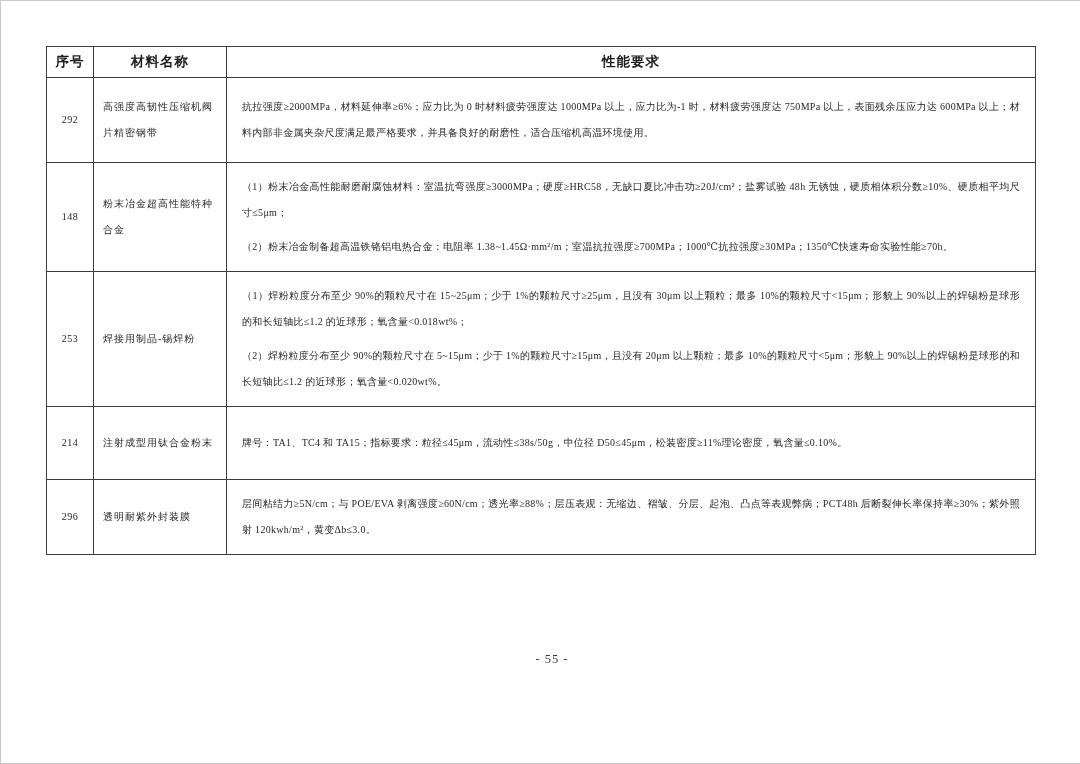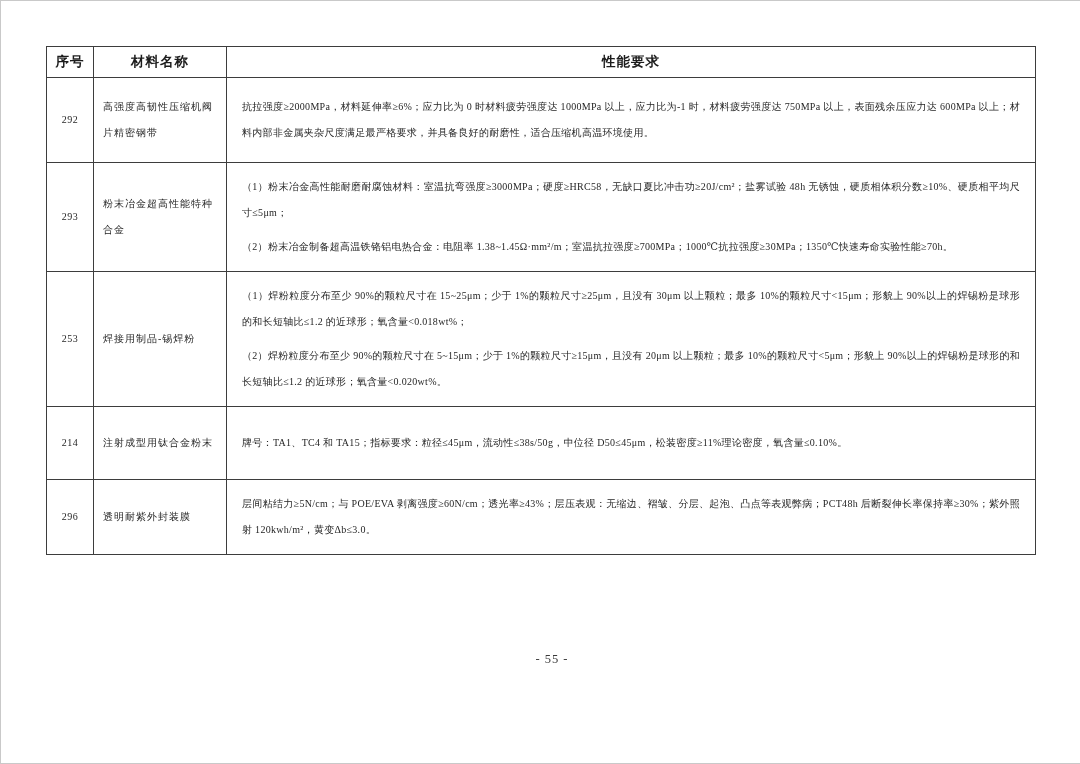--- a/index.html
+++ b/index.html
@@ -62,21 +62,21 @@
     </thead>
     <tbody>
       <tr class="r0">
         <td class="no">292</td>
         <td class="name">高强度高韧性压缩机阀片精密钢带</td>
         <td class="req">
           <p>抗拉强度≥2000MPa，材料延伸率≥6%；应力比为 0 时材料疲劳强度达 1000MPa 以上，应力比为-1 时，材料疲劳强度达 750MPa 以上，表面残余压应力达 600MPa 以上；材料内部非金属夹杂尺度满足最严格要求，并具备良好的耐磨性，适合压缩机高温环境使用。</p>
         </td>
       </tr>
       <tr class="r1">
-        <td class="no">293</td>
+        <td class="no">148</td>
         <td class="name">粉末冶金超高性能特种合金</td>
         <td class="req">
           <p>（1）粉末冶金高性能耐磨耐腐蚀材料：室温抗弯强度≥3000MPa；硬度≥HRC58，无缺口夏比冲击功≥20J/cm²；盐雾试验 48h 无锈蚀，硬质相体积分数≥10%、硬质相平均尺寸≤5μm；</p>
           <p>（2）粉末冶金制备超高温铁铬铝电热合金：电阻率 1.38~1.45Ω·mm²/m；室温抗拉强度≥700MPa；1000℃抗拉强度≥30MPa；1350℃快速寿命实验性能≥70h。</p>
         </td>
       </tr>
       <tr class="r2">
         <td class="no">253</td>
         <td class="name">焊接用制品-锡焊粉</td>
         <td class="req">
@@ -88,21 +88,21 @@
         <td class="no">214</td>
         <td class="name">注射成型用钛合金粉末</td>
         <td class="req">
           <p>牌号：TA1、TC4 和 TA15；指标要求：粒径≤45μm，流动性≤38s/50g，中位径 D50≤45μm，松装密度≥11%理论密度，氧含量≤0.10%。</p>
         </td>
       </tr>
       <tr class="r4">
         <td class="no">296</td>
         <td class="name">透明耐紫外封装膜</td>
         <td class="req">
-          <p>层间粘结力≥5N/cm；与 POE/EVA 剥离强度≥60N/cm；透光率≥43%；层压表观：无缩边、褶皱、分层、起泡、凸点等表观弊病；PCT48h 后断裂伸长率保持率≥30%；紫外照射 120kwh/m²，黄变Δb≤3.0。</p>
+          <p>层间粘结力≥5N/cm；与 POE/EVA 剥离强度≥60N/cm；透光率≥88%；层压表观：无缩边、褶皱、分层、起泡、凸点等表观弊病；PCT48h 后断裂伸长率保持率≥30%；紫外照射 120kwh/m²，黄变Δb≤3.0。</p>
         </td>
       </tr>
     </tbody>
   </table>
 
   <div class="footer">- 55 -</div>
 
 </div>
 
 </body></html>

